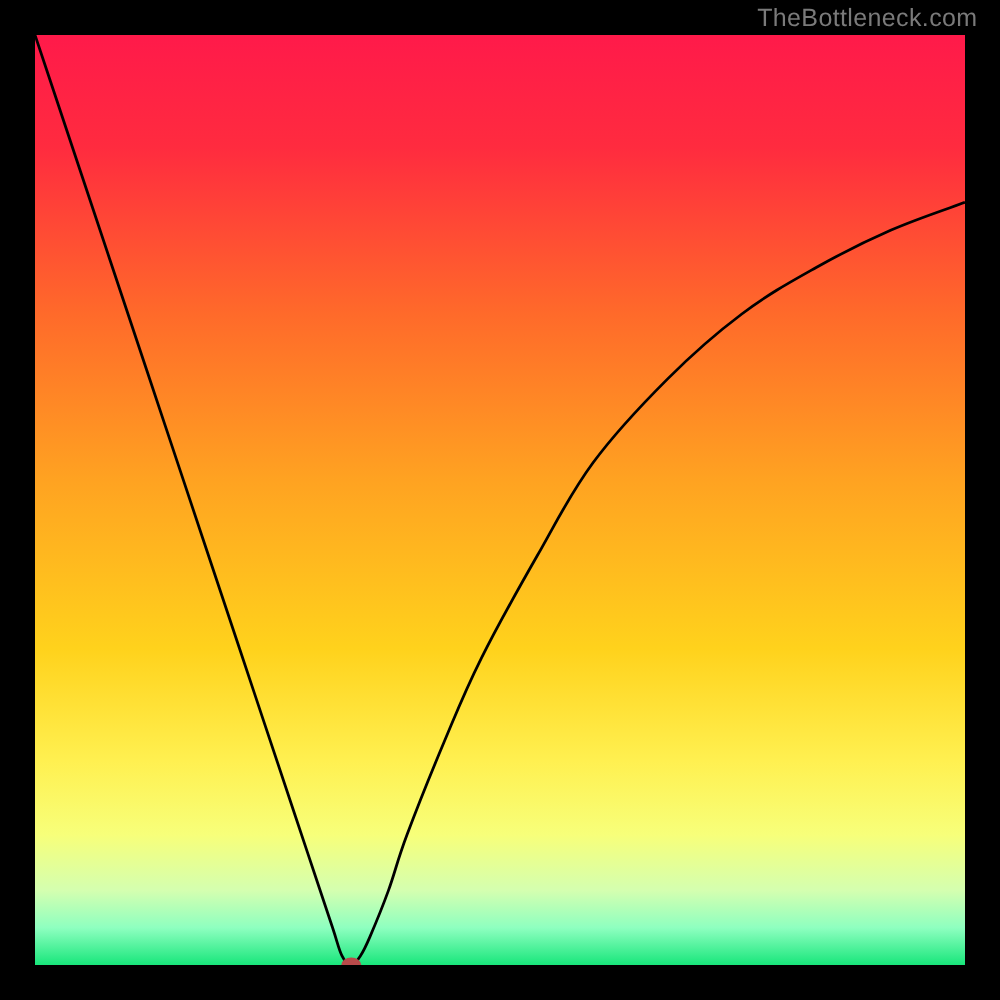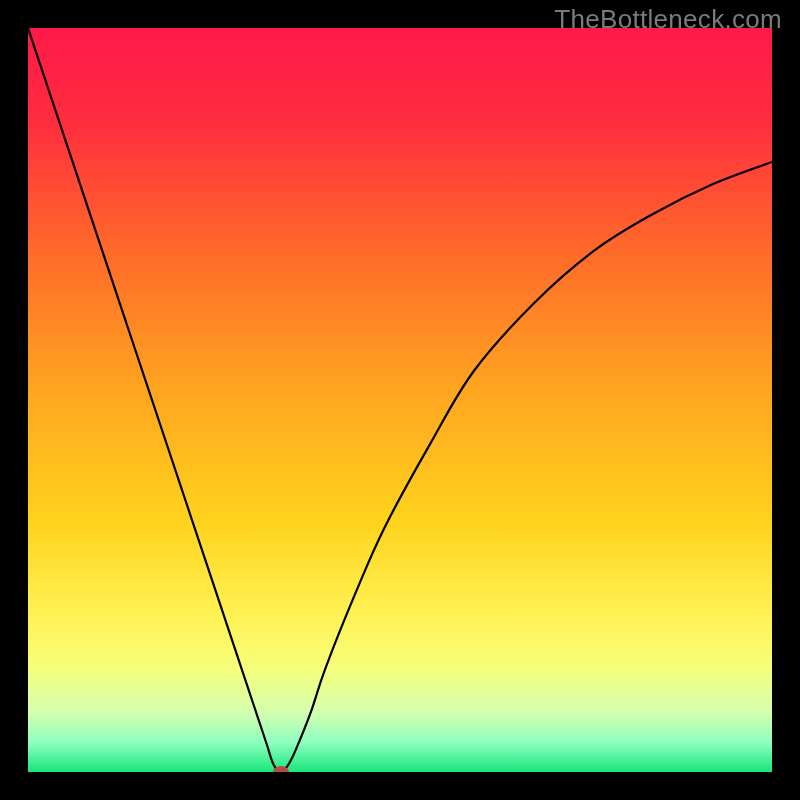--- a/index.html
+++ b/index.html
@@ -1,20 +1,20 @@
 <!DOCTYPE html>
 <html><head>
 <meta charset="utf-8">
 <style>
   * { margin: 0; padding: 0; box-sizing: border-box; }
   body { width: 800px; height: 800px; background: #000; position: relative; font-family: Arial, sans-serif; }
   .frame { position: absolute; top: 0; left: 0; width: 800px; height: 800px; background: #000; }
   .plot-area { position: absolute; top: 28px; left: 28px; width: 744px; height: 744px; overflow: hidden; }
   .gradient { width: 100%; height: 100%; }
-  .watermark { position: absolute; top: 4px; right: 18px; color: #7a7a7a; font-size: 26px; font-weight: 500; letter-spacing: 0.3px; }
+  .watermark { position: absolute; top: 4px; right: 18px; color: #7a7a7a; font-size: 20px; font-weight: 500; letter-spacing: 0.3px; }
   .curve-svg { position: absolute; top: 0; left: 0; width: 744px; height: 744px; }
   .dot { position: absolute; width: 16px; height: 12px; background: #b84a4a; border-radius: 50%; transform: translate(-50%, -50%); }
 </style>
 </head>
 <body>
 
 <div class="frame">
   <div class="plot-area">
     <svg class="gradient" viewBox="0 0 744 744" preserveAspectRatio="none">
       <defs>

